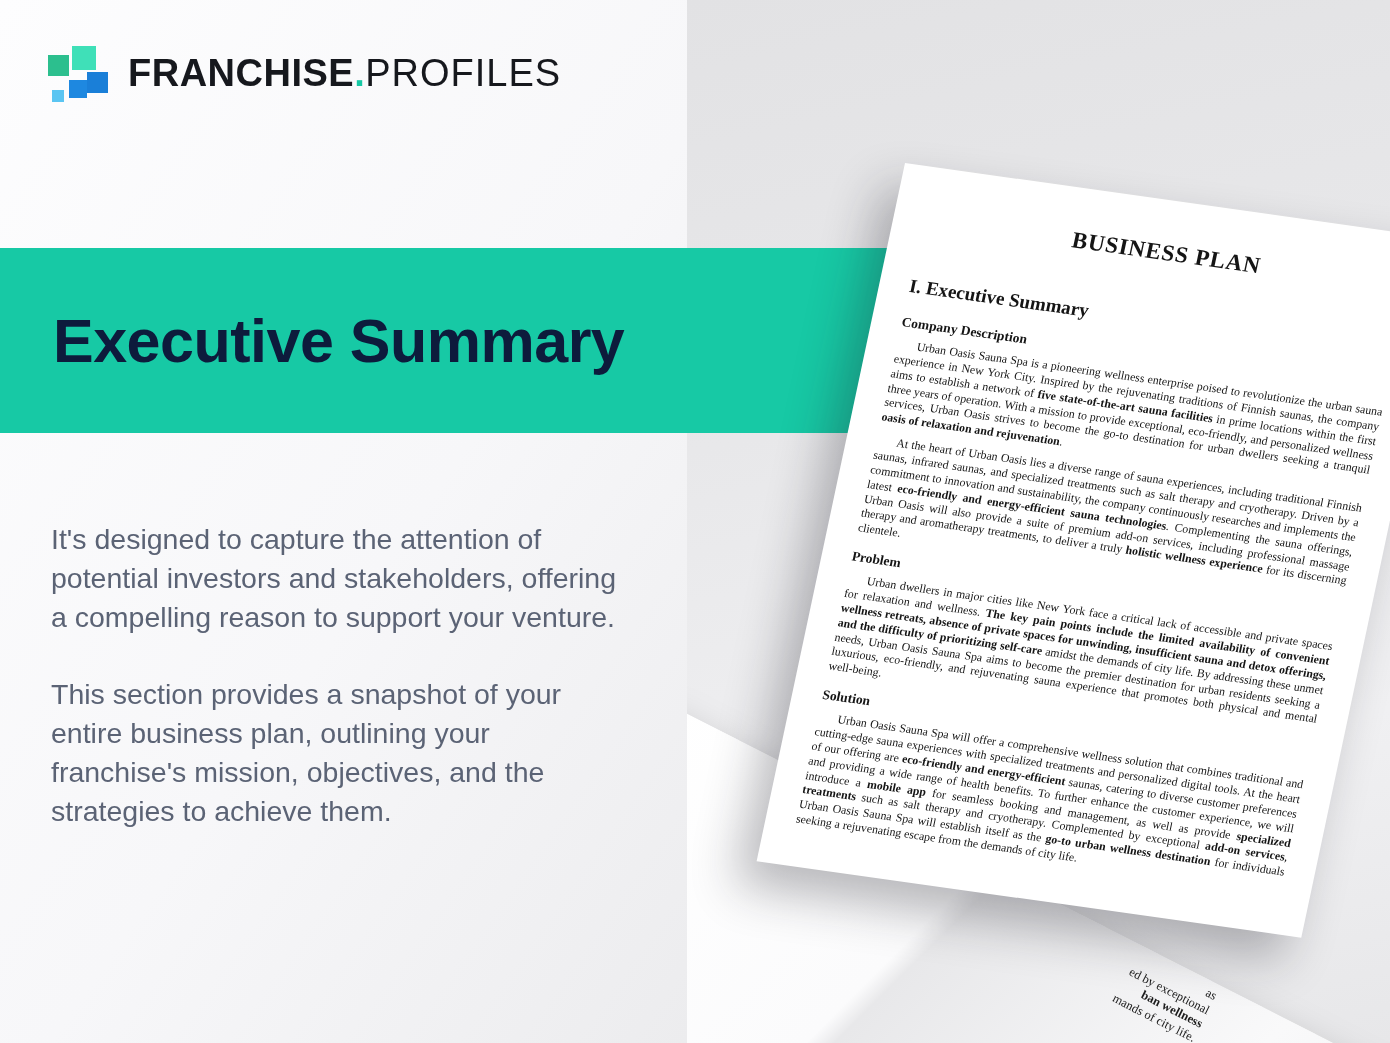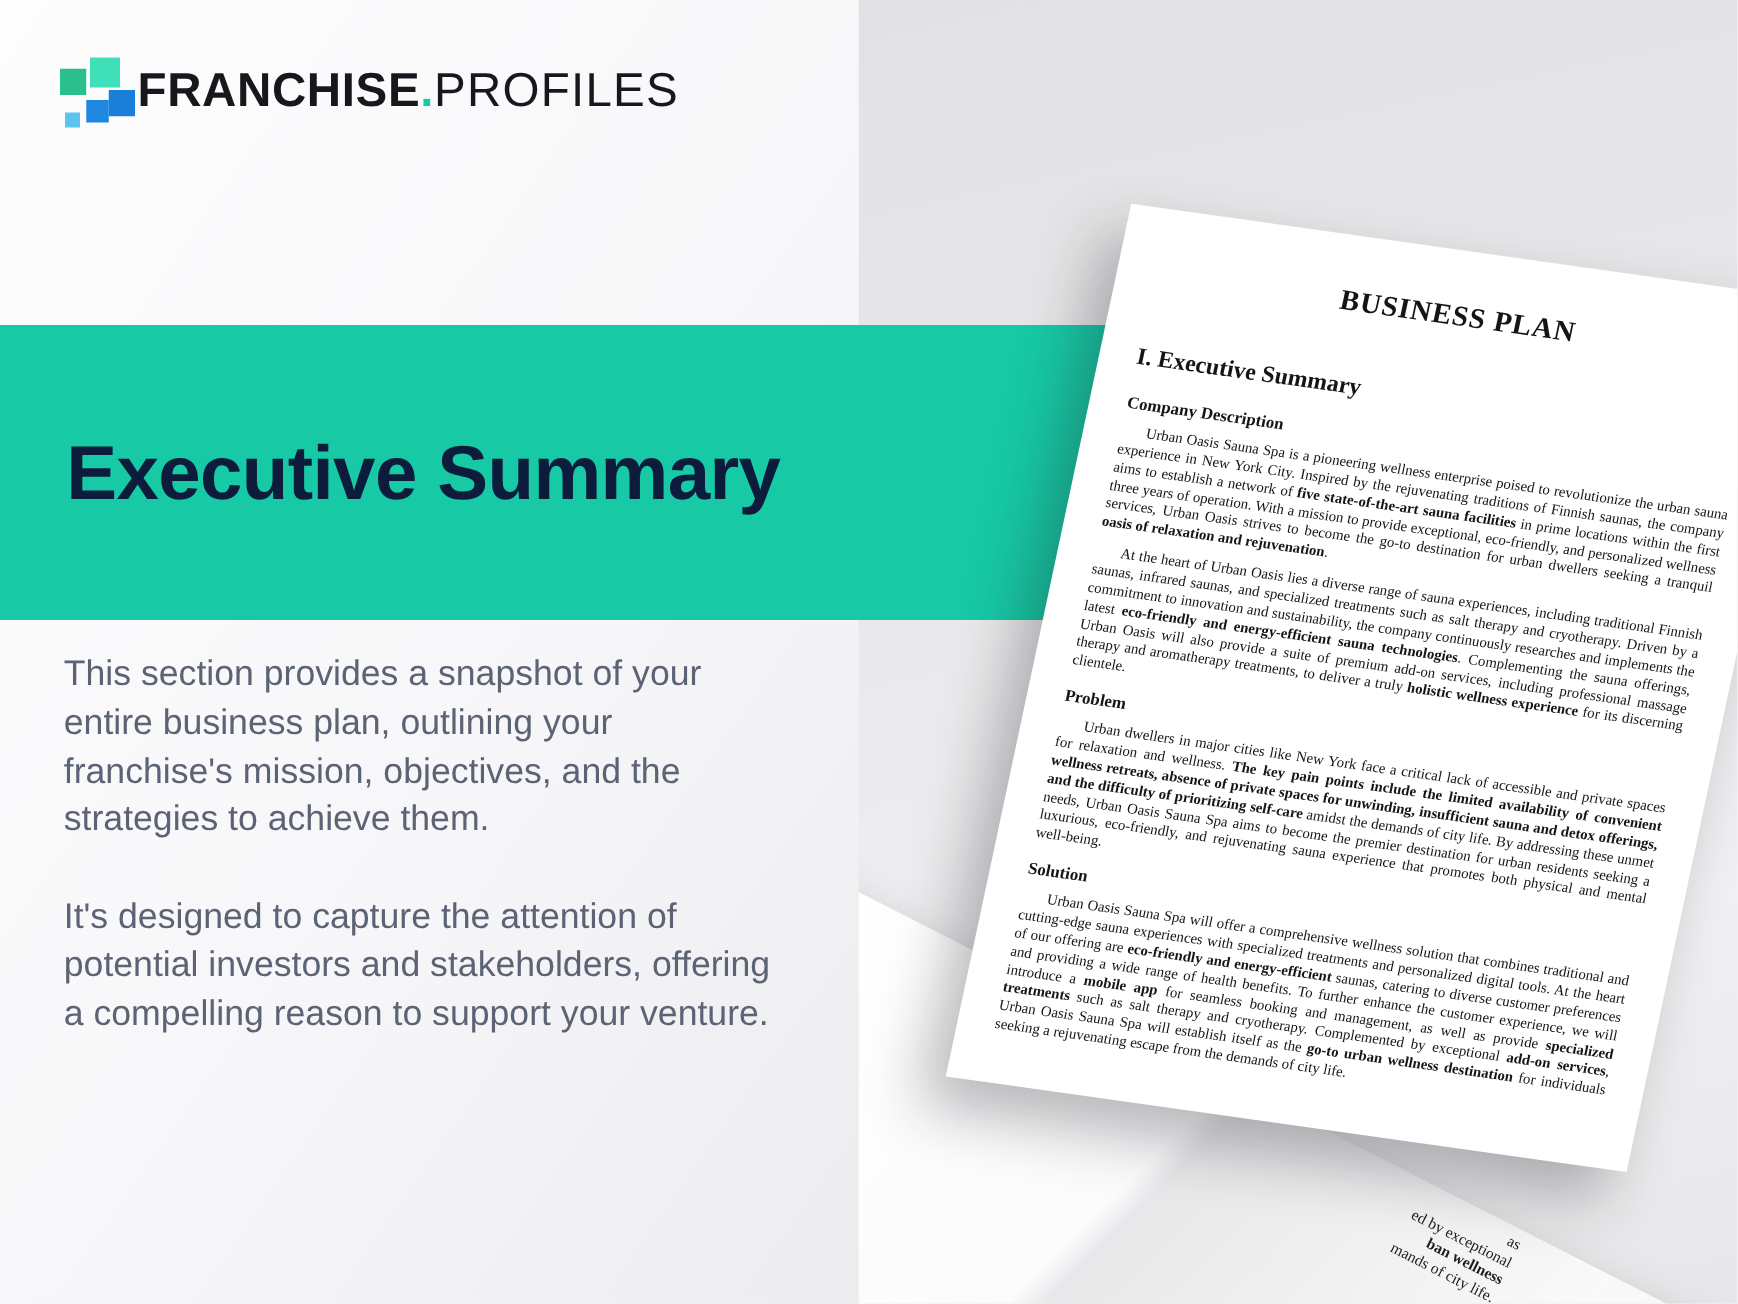--- a/index.html
+++ b/index.html
@@ -11,34 +11,34 @@
   
   .left-bg{
     position:absolute;left:0;top:0;width:687px;height:1043px;z-index:0;
     background:linear-gradient(125deg,#fdfdfe 0%,#f7f7f9 55%,#ececee 100%);
   }
   .right-panel-bg{
     position:absolute;left:687px;top:0;width:703px;height:1043px;z-index:0;
     background:linear-gradient(168deg,#e2e2e4 0%,#e8e8ea 38%,#f0f0f2 72%,#e7e7e9 100%);
   }
   
-  .brand{position:absolute;left:46px;top:44px;display:flex;align-items:center;z-index:1;}
+  .brand{position:absolute;left:46px;top:44px;display:flex;align-items:center;gap:18px;z-index:1;}
   .logo-mark{position:relative;width:64px;height:58px;}
   .sq{position:absolute;display:block;}
   .sq1{left:2px;top:11px;width:21px;height:21px;}
   .sq2{left:26px;top:2px;width:24px;height:24px;}
   .sq3{left:41px;top:28px;width:21px;height:21px;}
   .sq4{left:23px;top:36px;width:18px;height:18px;}
   .sq5{left:6px;top:46px;width:12px;height:12px;}
   .logo-text{font-size:38px;color:#16181d;letter-spacing:0.5px;white-space:nowrap;}
   .logo-primary{font-weight:700;}
   .logo-dot{font-weight:700;}
   .logo-secondary{font-weight:400;letter-spacing:1px;}
   
-  .banner{position:absolute;left:0;top:260px;width:906px;height:236px;z-index:2;}
+  .banner{position:absolute;left:0;top:248px;width:906px;height:185px;z-index:2;}
   .banner-title{
     position:absolute;left:53px;top:50%;transform:translateY(-50%);
     font-size:61px;font-weight:700;color:#0d1b3c;letter-spacing:-0.5px;white-space:nowrap;
   }
   
   .intro{position:absolute;left:51px;top:520px;width:578px;z-index:1;
     font-size:28.5px;line-height:1.36;color:#5b6375;}
   .intro p{margin:0 0 39px 0;}
   
   .photo-clip{position:absolute;left:687px;top:0;width:703px;height:1043px;overflow:hidden;z-index:3;}
@@ -83,22 +83,22 @@
   <div class="logo-text">
     <span class="logo-primary">FRANCHISE</span><span class="logo-dot" style="color: rgb(23, 201, 165);">.</span><span class="logo-secondary">PROFILES</span>
   </div>
 </div>
 
 <div class="banner" style="background: rgb(23, 201, 165);">
   <div class="banner-title" style="color: rgb(13, 27, 60);">Executive Summary</div>
 </div>
 
 <div class="intro">
+  <p>It's designed to capture the attention of potential investors and stakeholders, offering a compelling reason to support your venture.</p>
   <p>This section provides a snapshot of your entire business plan, outlining your franchise's mission, objectives, and the strategies to achieve them.</p>
-  <p>It's designed to capture the attention of potential investors and stakeholders, offering a compelling reason to support your venture.</p>
 </div>
 
 <div class="photo-clip">
   <div class="sheet-back">
     <div class="back-text">
         <div class="frag">as</div>
         <div class="frag">ed by exceptional</div>
         <div class="frag b">ban wellness</div>
         <div class="frag">mands of city life.</div>
       </div>

